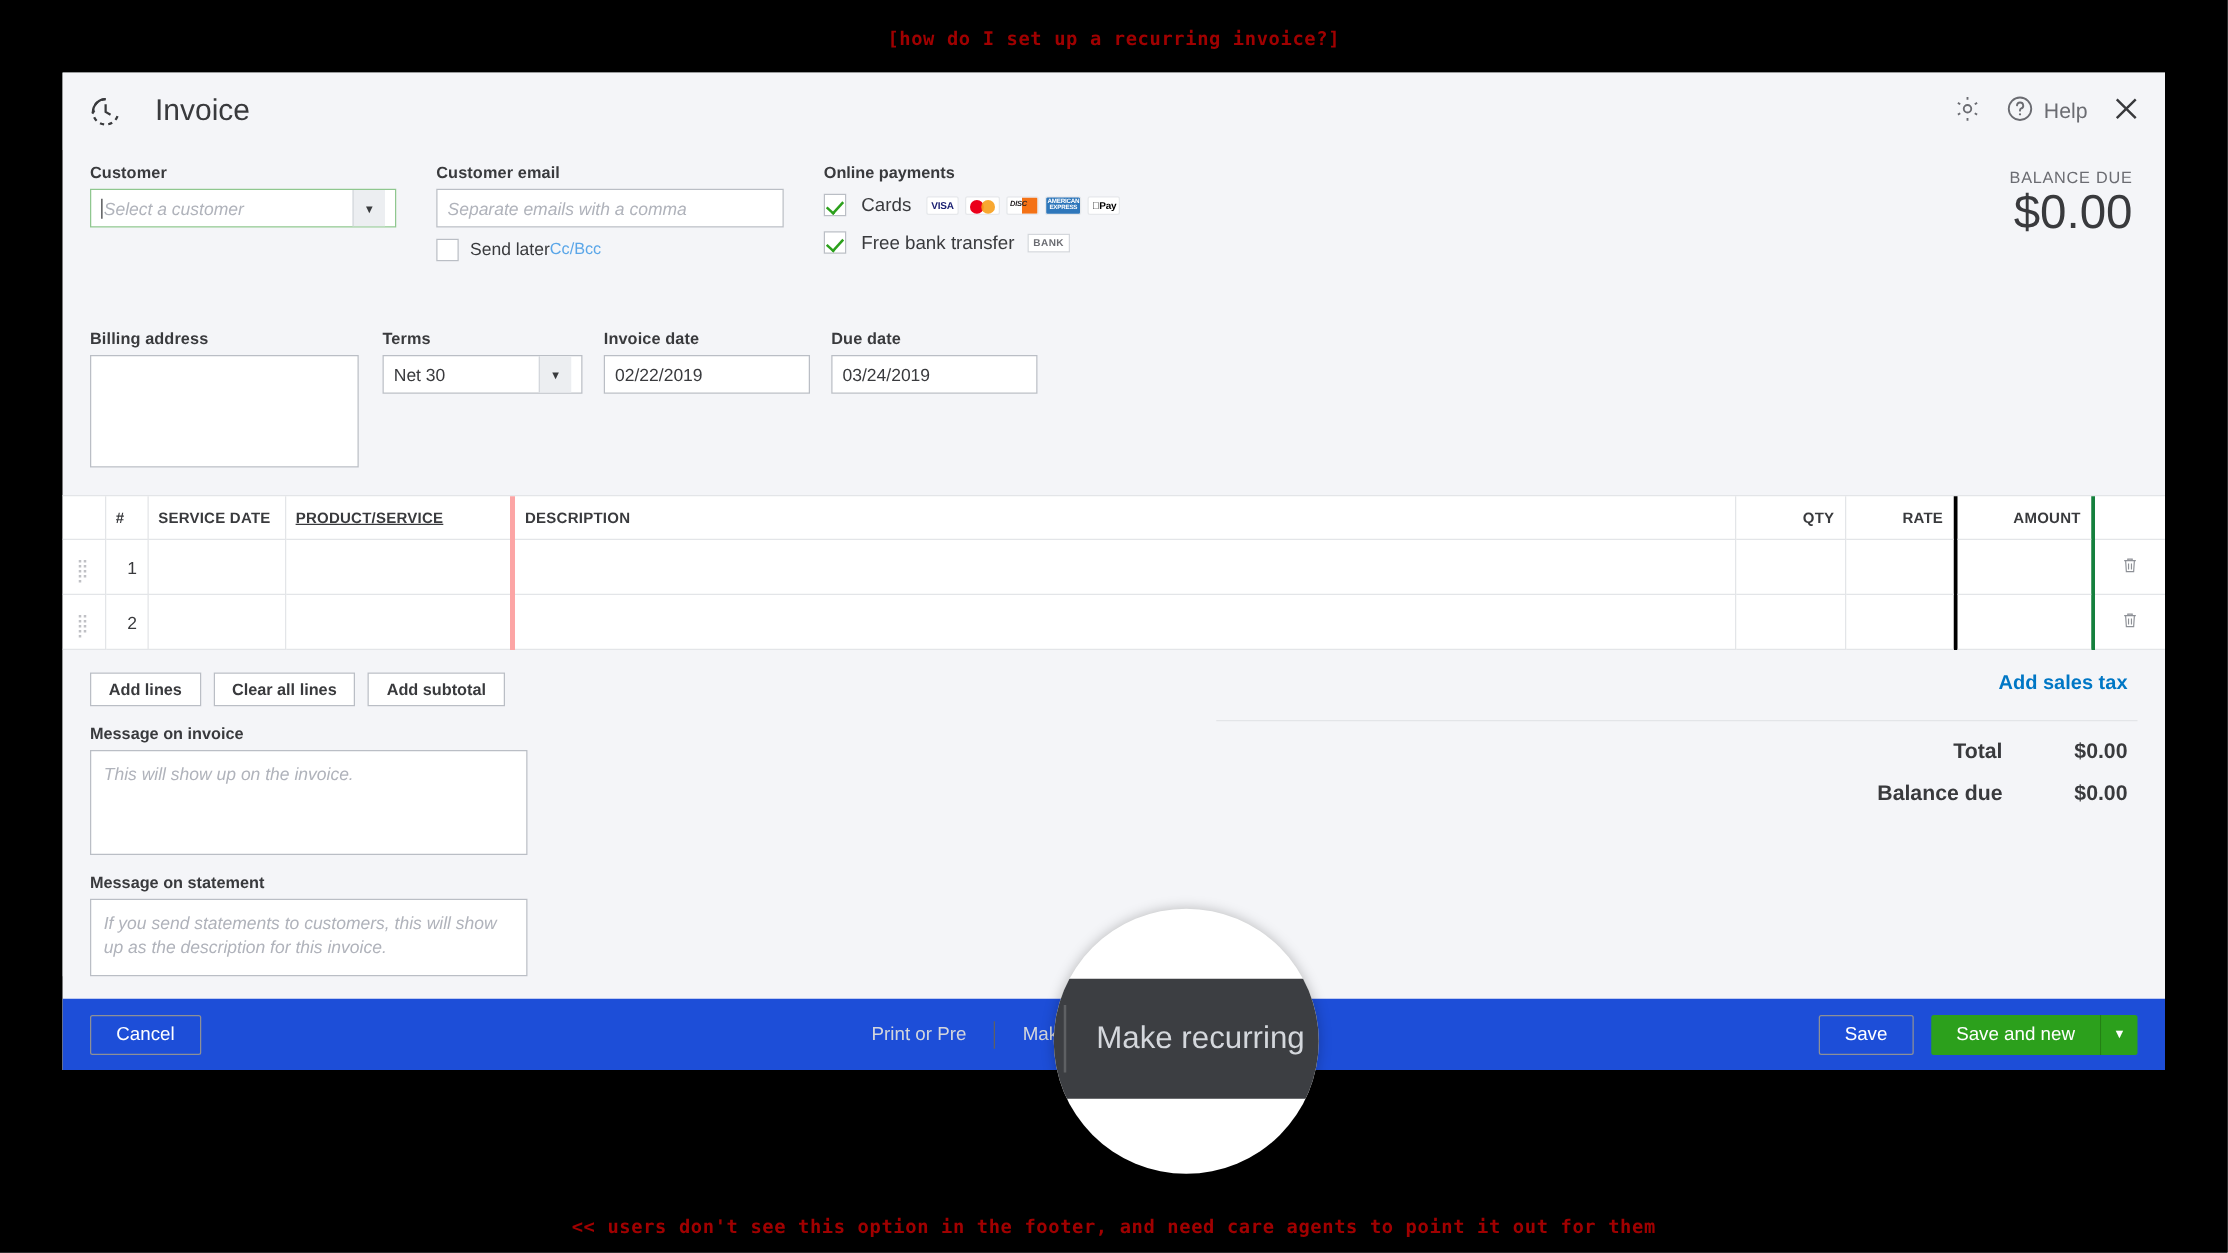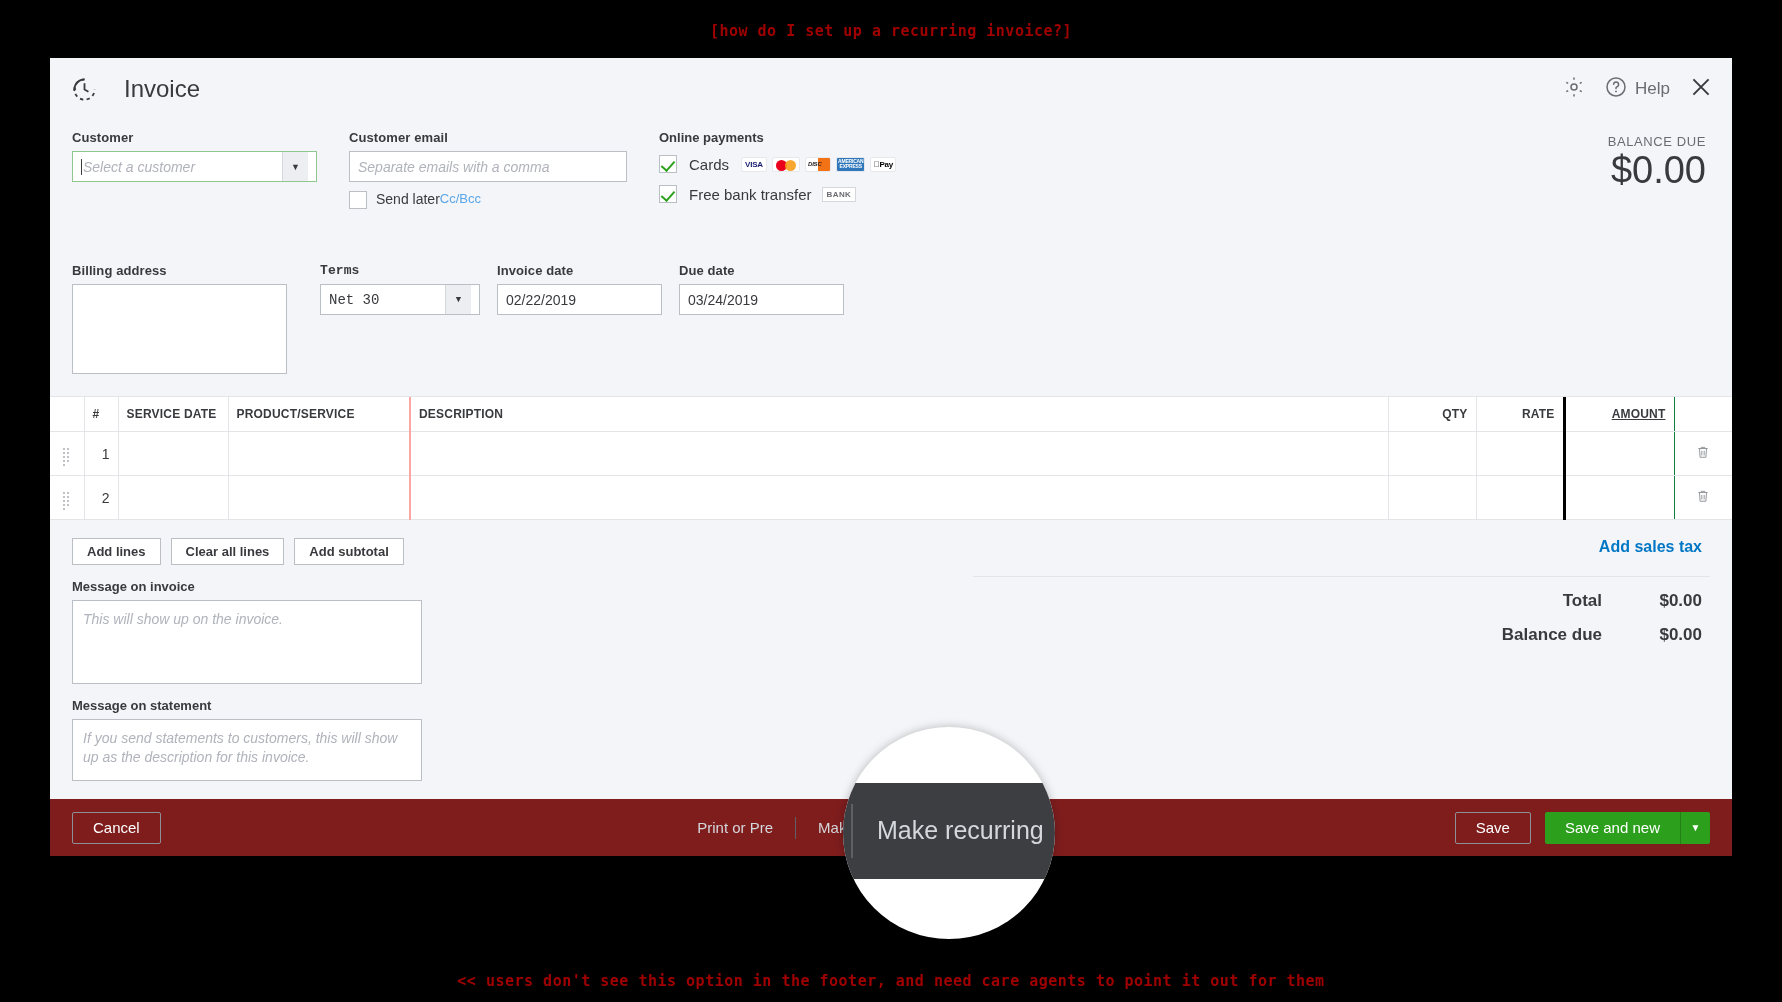--- a/index.html
+++ b/index.html
@@ -104,40 +104,40 @@
     background: #fff; padding: 2px 4px; letter-spacing: .4px; font-weight: bold;
   }
 
   .balance-box { position: absolute; right: 26px; top: 14px; text-align: right; }
   .bal-lbl { font-size: 13px; color: #6b6c72; letter-spacing: .6px; }
   .bal-amt { font-size: 38px; color: #393a3d; font-weight: 300; line-height: 1.05; margin-top: 2px;}
 
   .row2 { display: flex; align-items: flex-start; margin-top: 48px; padding-bottom: 22px; }
   .col-bill { width: 215px; }
   .billbox { background: #fff; border: 1px solid #babec5; height: 90px; }
-  .col-terms { width: 160px; margin-left: 33px; font-family: Liberation Mono, monospace; }
+  .col-terms { width: 160px; margin-left: 19px; }
   .col-inv { width: 165px; margin-left: 17px; }
   .col-due { width: 165px; margin-left: 17px; }
 
   
   .table-wrap { background: #fff; border-top: 1px solid #e3e5e8; }
   .tbl { width: 100%; border-collapse: collapse; }
   .tbl th {
     font-size: 12px; color: #393a3d; font-weight: bold; text-align: left;
     padding: 10px 8px; border-bottom: 1px solid #e3e5e8; letter-spacing: .2px;
   }
   .tbl td { border-bottom: 1px solid #e3e5e8; height: 44px; padding: 0 8px; font-size: 14px; color: #393a3d;}
   .c-grip { width: 34px; text-align: center; border-right: 1px solid #e3e5e8;}
   .c-num  { width: 34px; text-align: right; border-right: 1px solid #e3e5e8; padding-right: 10px;}
   .c-svc  { width: 110px; border-right: 1px solid #e3e5e8;}
-  .c-prod { width: 182px; border-right: 2px solid #fca5a5;}
+  .c-prod { width: 182px; border-right: 4px solid #fca5a5; text-decoration: underline;}
   .c-desc { border-right: 1px solid #e3e5e8;}
   .c-qty  { width: 88px; text-align: right; border-right: 1px solid #e3e5e8;}
   .c-rate { width: 88px; text-align: right; border-right: 3px solid #000000;}
-  .c-amt  { width: 110px; text-align: right; border-right: 1px solid #15803d; text-decoration: underline;}
+  .c-amt  { width: 110px; text-align: right; border-right: 3px solid #15803d;}
   .c-del  { width: 58px; text-align: center;}
   .tbl th.c-qty, .tbl th.c-rate, .tbl th.c-amt { text-align: right; }
   .grip { display:inline-block; width: 9px; height: 12px; opacity: .55; }
   .grip i { display:block; width: 2px; height: 2px; background:#8d9096; float:left; margin:1px; }
 
   .btnrow { display: flex; gap: 10px; padding: 14px 0 0 0; }
   .btn {
     background: #fff; border: 1px solid #babec5; height: 27px;
     font-size: 13px; color: #393a3d; font-weight: bold;
     padding: 0 14px; display: flex; align-items: center; justify-content: center;
@@ -157,21 +157,21 @@
 
   .addtax { text-align: right; color: #0077c5; font-size: 16px; font-weight: bold; padding-right: 8px;}
   .totrule { border-top: 1px solid #e3e5e8; margin: 20px 0 0 0; }
   .totrow { display: flex; justify-content: flex-end; align-items: baseline; padding: 14px 8px 0 0; font-size: 17px; color: #393a3d; font-weight: bold;}
   .totrow .t-lbl { width: 260px; text-align: right; }
   .totrow .t-val { width: 100px; text-align: right; }
 
   
   .footer {
     position: absolute; left: 0; bottom: 0; width: 100%; height: 57px;
-    background: #7f1d1d; display: flex; align-items: center; padding: 0 22px;
+    background: #1d4ed8; display: flex; align-items: center; padding: 0 22px;
   }
   .btn-dark {
     border: 1px solid #8d9096; background: transparent; color: #fff;
     height: 32px; padding: 0 20px; font-size: 15px;
     display: flex; align-items: center; border-radius: 2px;
   }
   .foot-center { flex: 1; display: flex; justify-content: center; align-items: center; gap: 0; }
   .foot-link { color: #d4d7dc; font-size: 15px; padding: 0 22px; }
   .foot-sep { width: 1px; height: 22px; background: #5e6063; }
   .btn-green {

